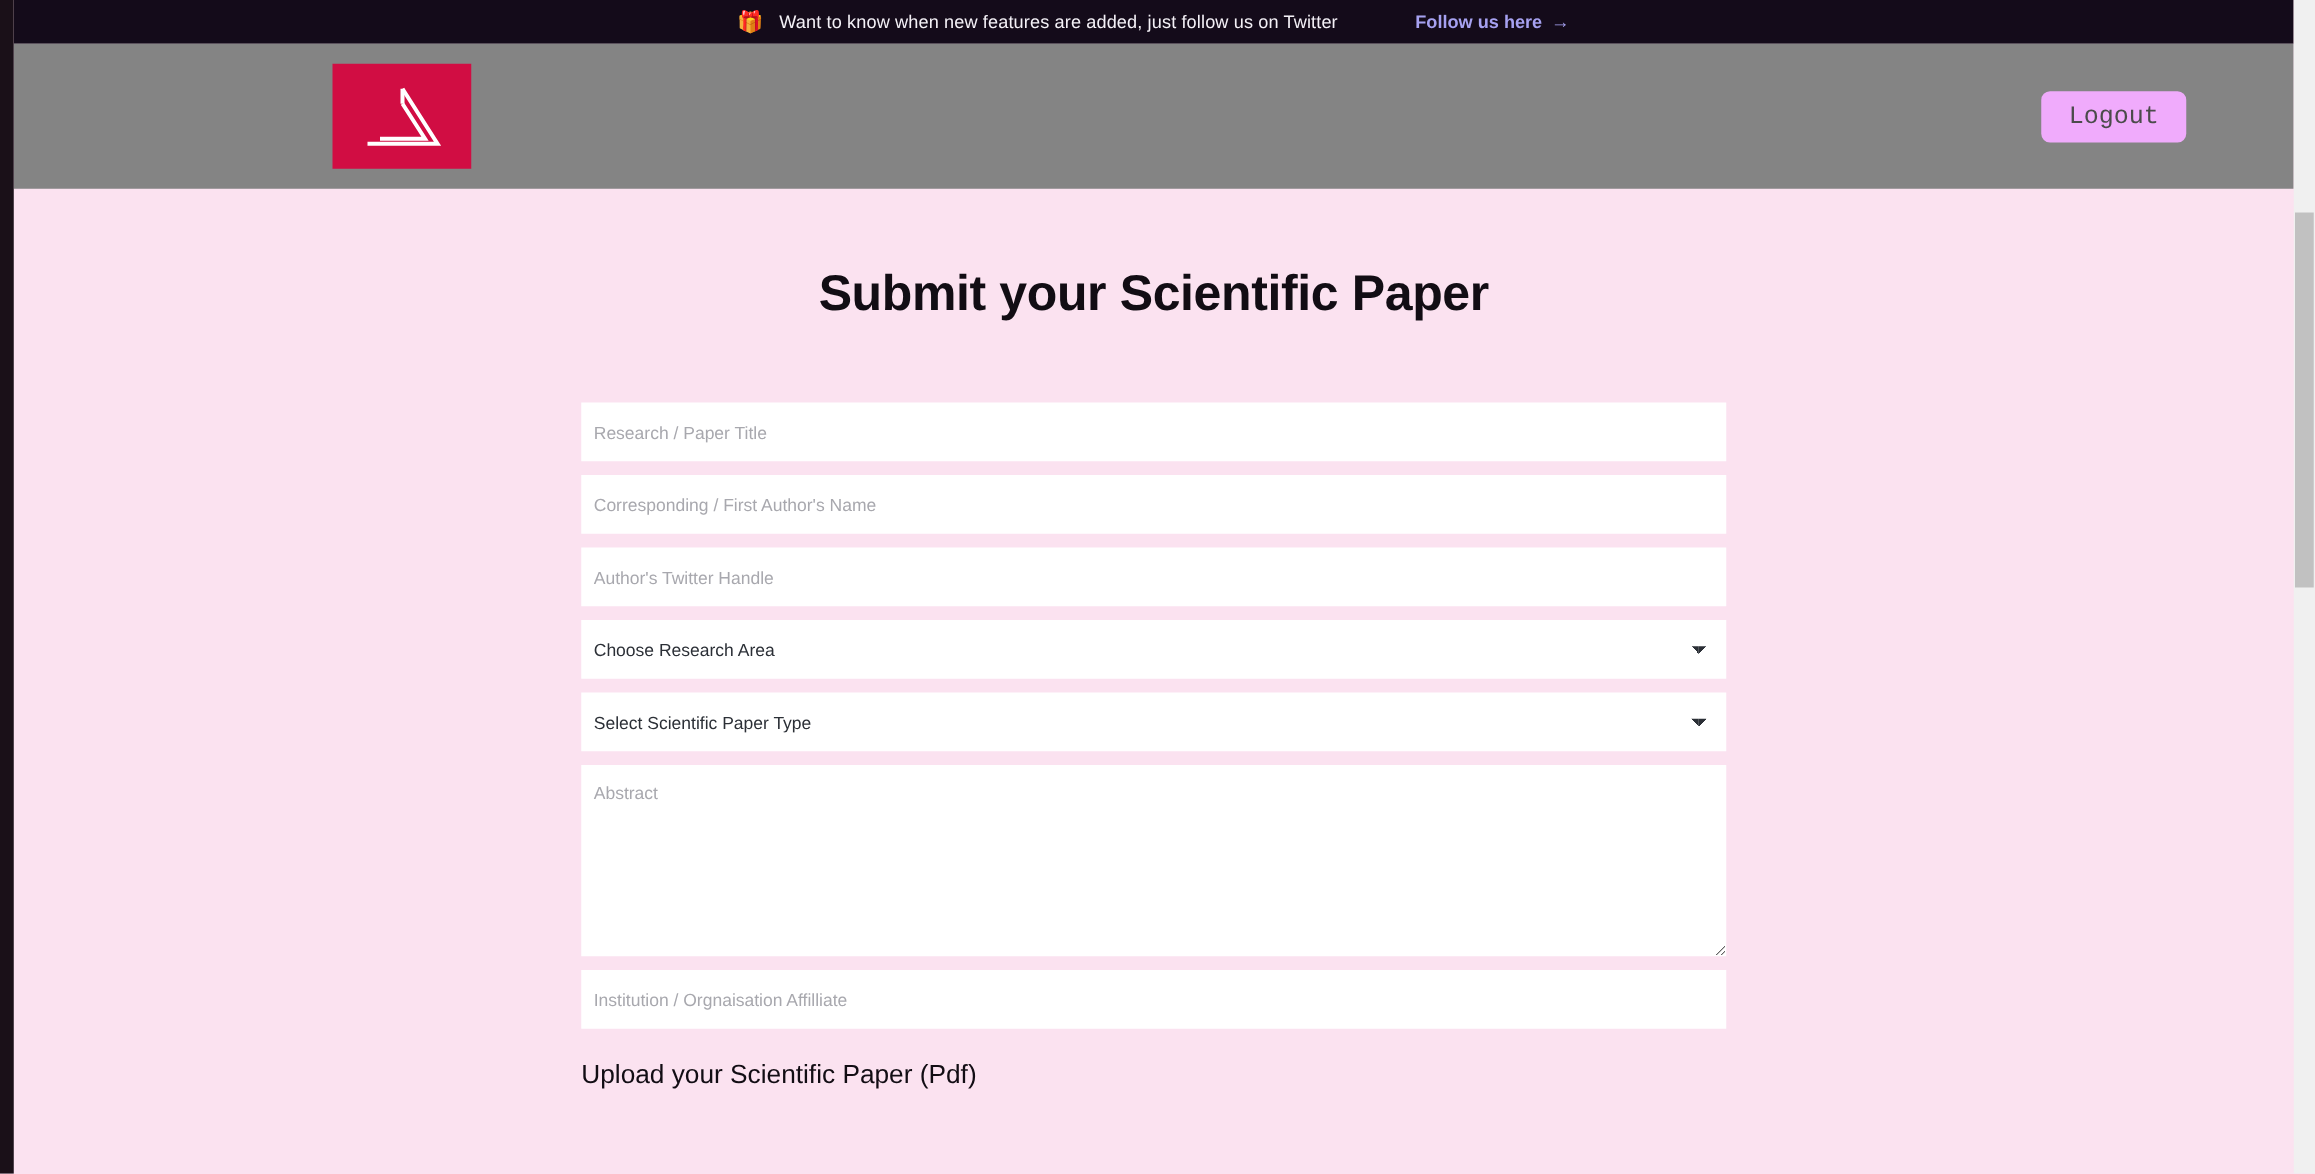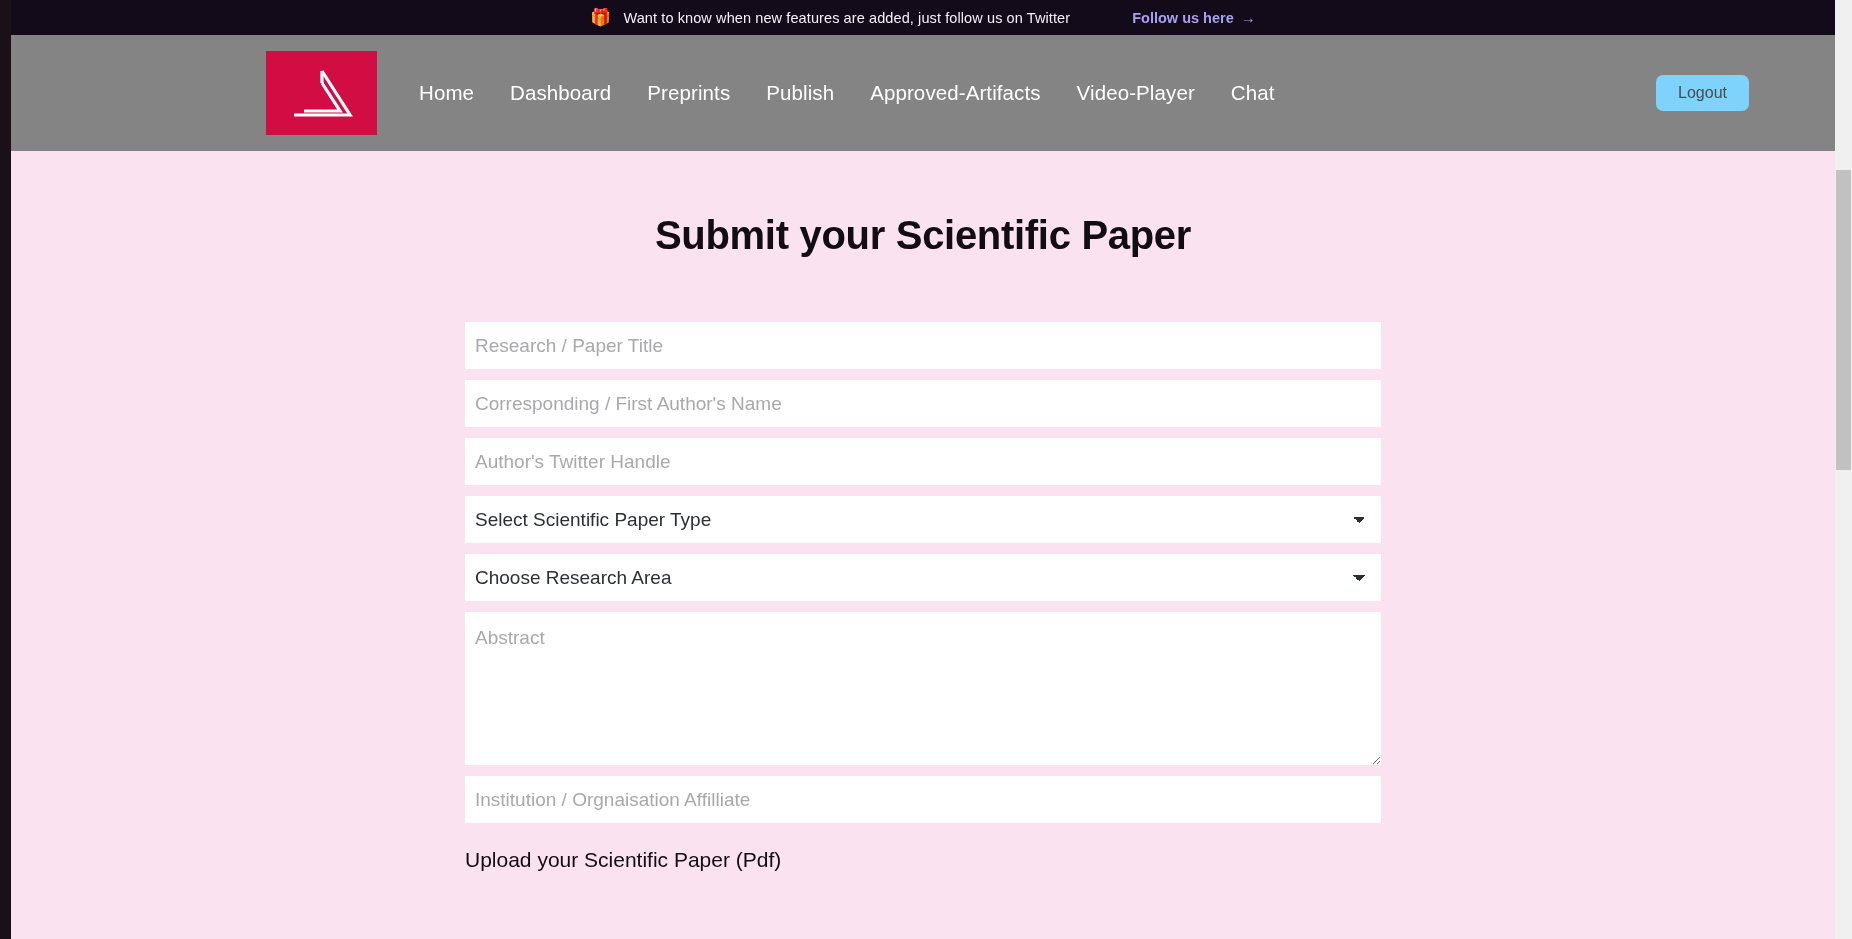--- a/index.html
+++ b/index.html
@@ -109,26 +109,26 @@
     font-size: 20.5px;
     text-decoration: none;
     padding: 8px 18px;
     white-space: nowrap;
     cursor: pointer;
     letter-spacing: .1px;
   }
 
   .logout-btn {
     margin-left: auto;
-    background: #7dd3fc;
+    background: #f0abfc;
     color: #4b4b4b;
     border: none;
     border-radius: 7px;
-    font-size: 16px;
-    font-family: Liberation Sans, sans-serif;
+    font-size: 20px;
+    font-family: Liberation Mono, monospace;
     padding: 9px 22px;
     cursor: pointer;
     white-space: nowrap;
   }
 
   
   .page-body {
     background: #FBE2F0;
     min-height: 788px;
     padding-top: 0;
@@ -152,21 +152,21 @@
     gap: 11px;
   }
 
   .field {
     width: 100%;
     height: 47px;
     background: #ffffff;
     border: none;
     outline: none;
     font-family: "Liberation Sans", sans-serif;
-    font-size: 19px;
+    font-size: 14px;
     padding: 0 10px;
     color: #2b2f36;
     display: block;
   }
   .field::placeholder { color: #a8a8ae; }
 
   select.field {
     appearance: none;
     -webkit-appearance: none;
     background-image:
@@ -235,52 +235,43 @@
 
   <div class="navbar">
     <div class="logo">
       <svg width="64" height="54" viewBox="0 0 64 54" aria-hidden="true">
         <path d="M32 5 L60 49 L4 49" fill="none" stroke="#ffffff" stroke-width="3.2" stroke-linejoin="miter"></path>
         <path d="M32 17 L50 45 L14 45" fill="none" stroke="#ffffff" stroke-width="3.2" stroke-linejoin="miter"></path>
         <path d="M32 17 L32 5" fill="none" stroke="#ffffff" stroke-width="3.2"></path>
       </svg>
     </div>
 
-    <div class="nav-links">
-      <a class="nav-link">Home</a>
-      <a class="nav-link">Dashboard</a>
-      <a class="nav-link">Preprints</a>
-      <a class="nav-link">Publish</a>
-      <a class="nav-link">Approved-Artifacts</a>
-      <a class="nav-link">Video-Player</a>
-      <a class="nav-link">Chat</a>
-    </div>
 
     <button class="logout-btn">Logout</button>
   </div>
 
   <div class="page-body">
     <h1 class="page-title">Submit your Scientific Paper</h1>
 
     <form class="form-wrap">
 
       <input class="field" type="text" placeholder="Research / Paper Title" style="">
 
 
       <input class="field" type="text" placeholder="Corresponding / First Author's Name" style="">
 
       <input class="field" type="text" placeholder="Author's Twitter Handle" style="">
 
 
       <select class="field">
+        <option>Choose Research Area</option>
+      </select>
+
+      <select class="field">
         <option>Select Scientific Paper Type</option>
-      </select>
-
-      <select class="field">
-        <option>Choose Research Area</option>
       </select>
 
       <textarea class="field" placeholder="Abstract" style=""></textarea>
 
       <input class="field" type="text" placeholder="Institution / Orgnaisation Affilliate" style="">
 
       <div class="upload-label">Upload your Scientific Paper (Pdf)</div>
     </form>
   </div>
 </div>

